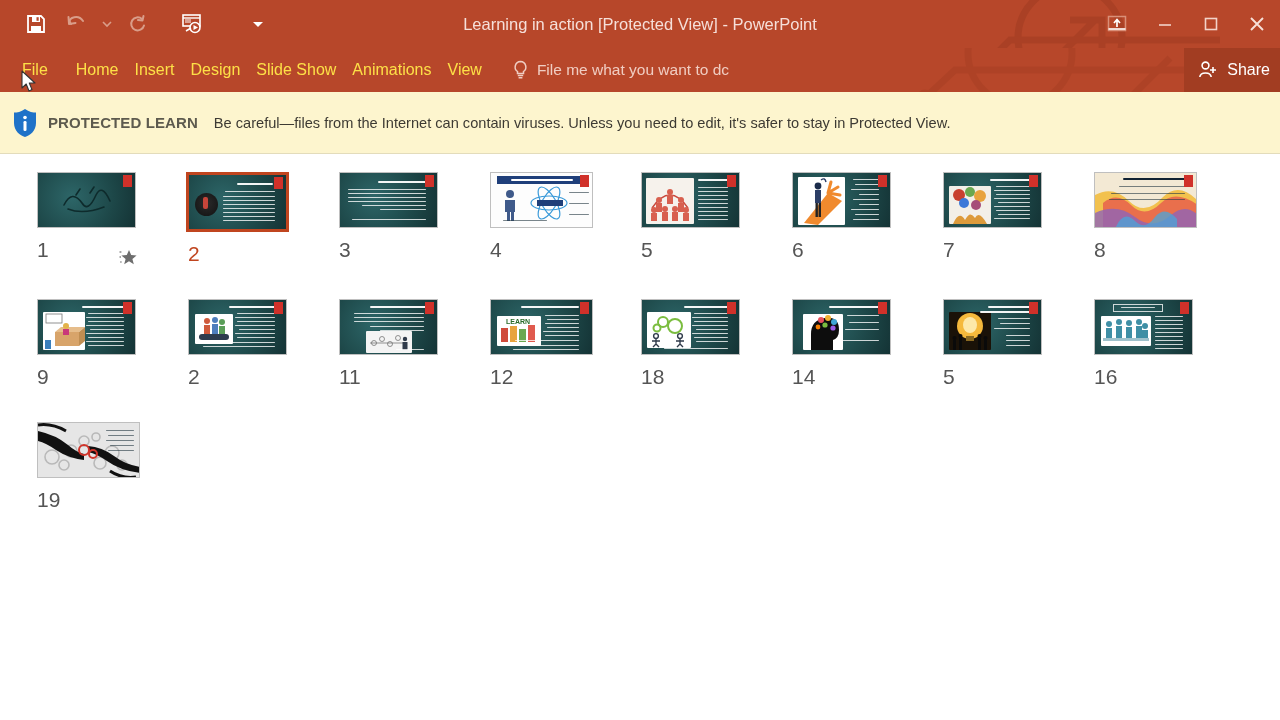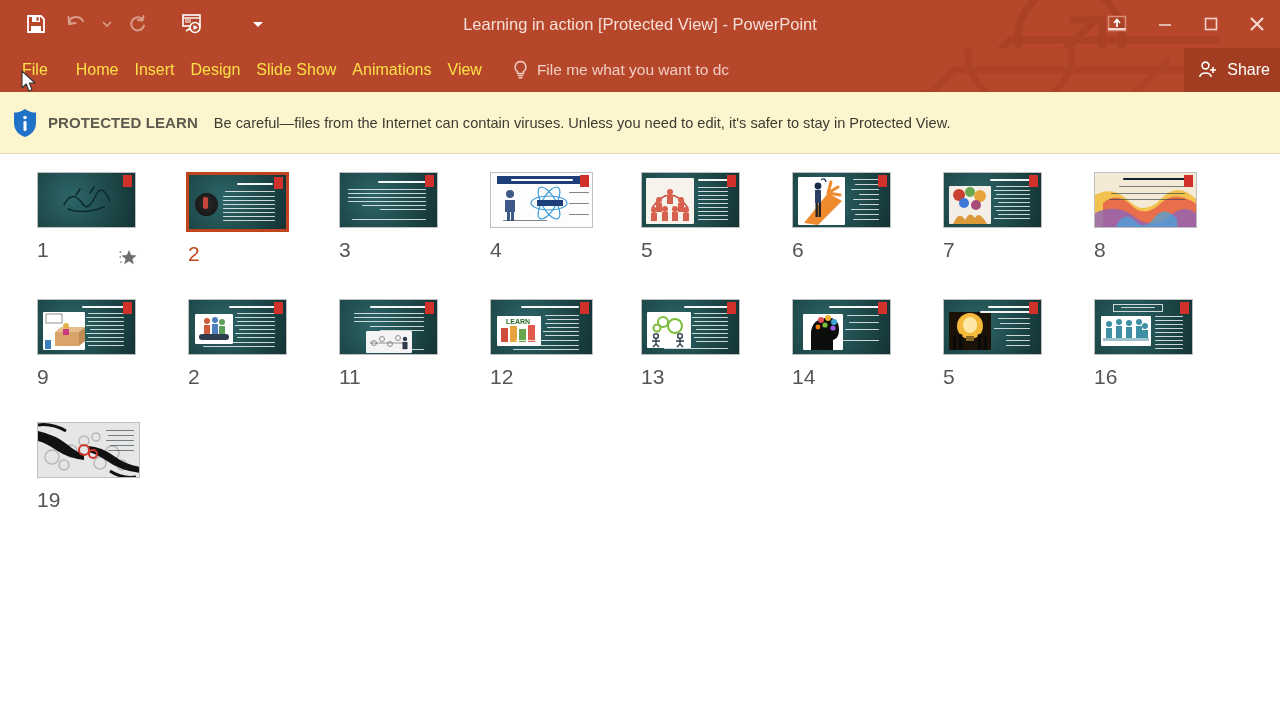--- a/index.html
+++ b/index.html
@@ -718,21 +718,21 @@
           <div class="ln" style="left:52px;top:21px;width:34px;"></div>
           <div class="ln" style="left:50px;top:25px;width:36px;"></div>
           <div class="ln" style="left:54px;top:29px;width:32px;"></div>
           <div class="ln" style="left:50px;top:33px;width:36px;"></div>
           <div class="ln" style="left:52px;top:37px;width:34px;"></div>
           <div class="ln" style="left:54px;top:41px;width:32px;"></div>
           <div class="ln" style="left:22px;top:48px;width:64px;"></div>
         </div>
         <div class="badge"></div>
       </div>
-      <div class="num">13</div>
+      <div class="num">18</div>
     </div>
 
     <div class="cell">
       <div class="thumb-wrap">
         <div class="thumb-inner">
           <div class="bg-teal"></div>
           <div class="imgbox" style="left:10px;top:14px;width:40px;height:36px;background:#ffffff;"></div>
           <svg width="40" height="36" viewBox="0 0 40 36" style="position:absolute;left:10px;top:14px;">
             <path d="M8 36 V20 q0 -14 14 -16 q14 -2 14 12 q0 8 -6 10 v10Z" fill="#0d0d0d"></path>
             <g>

